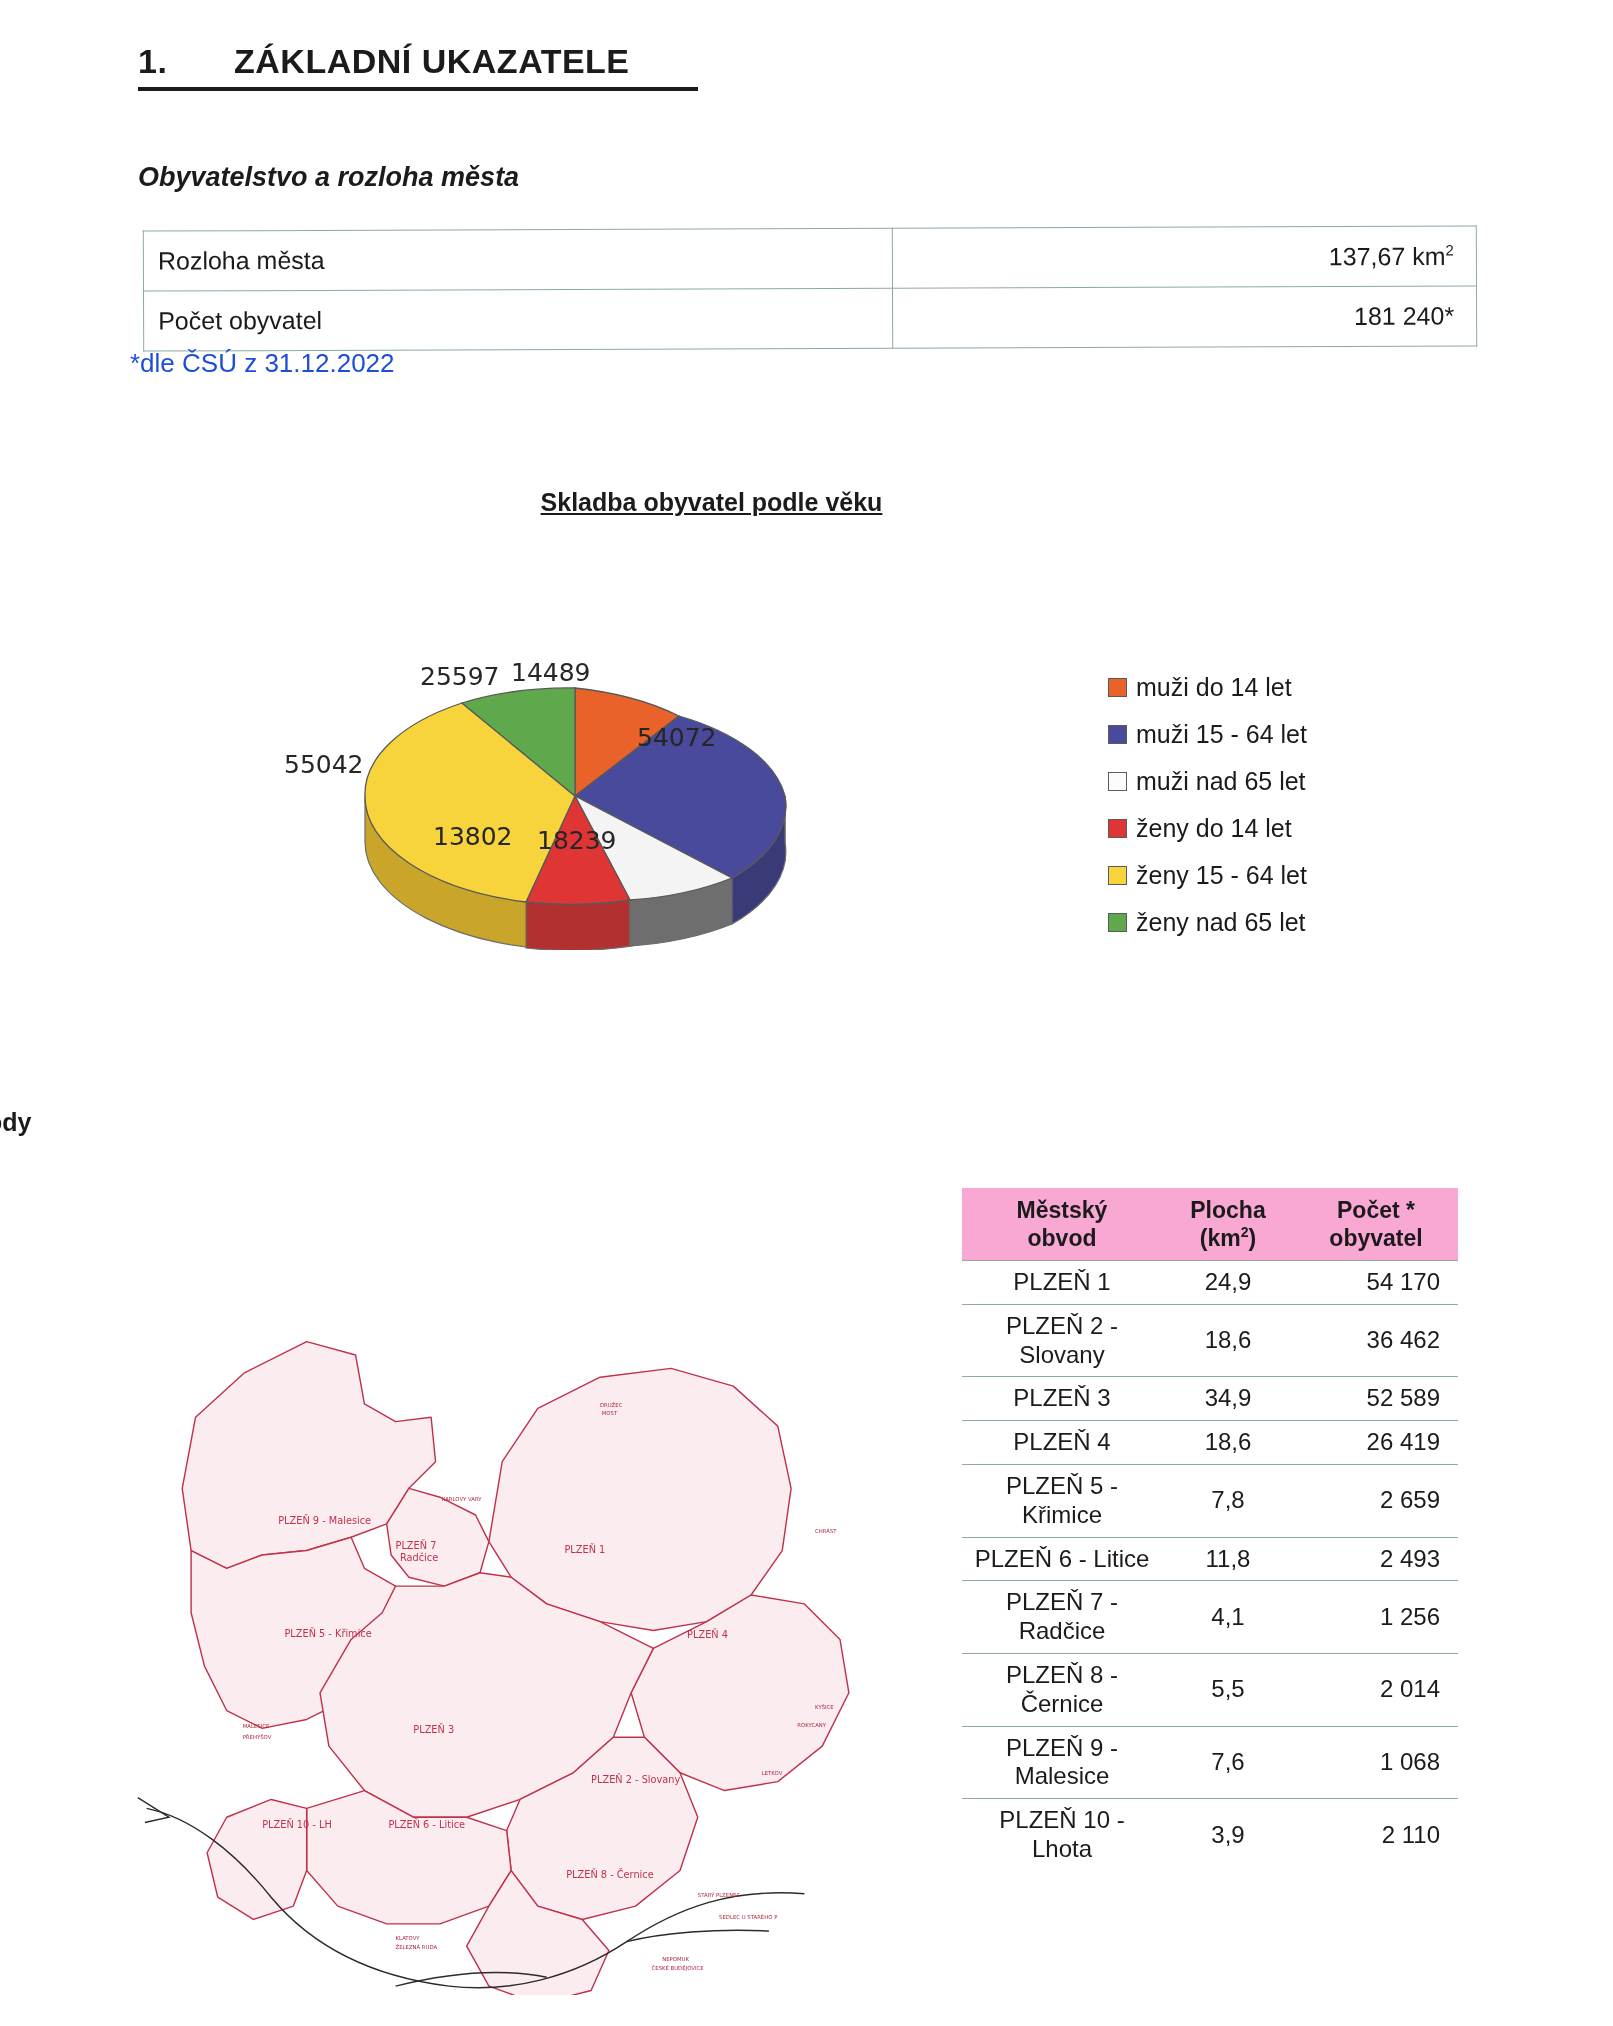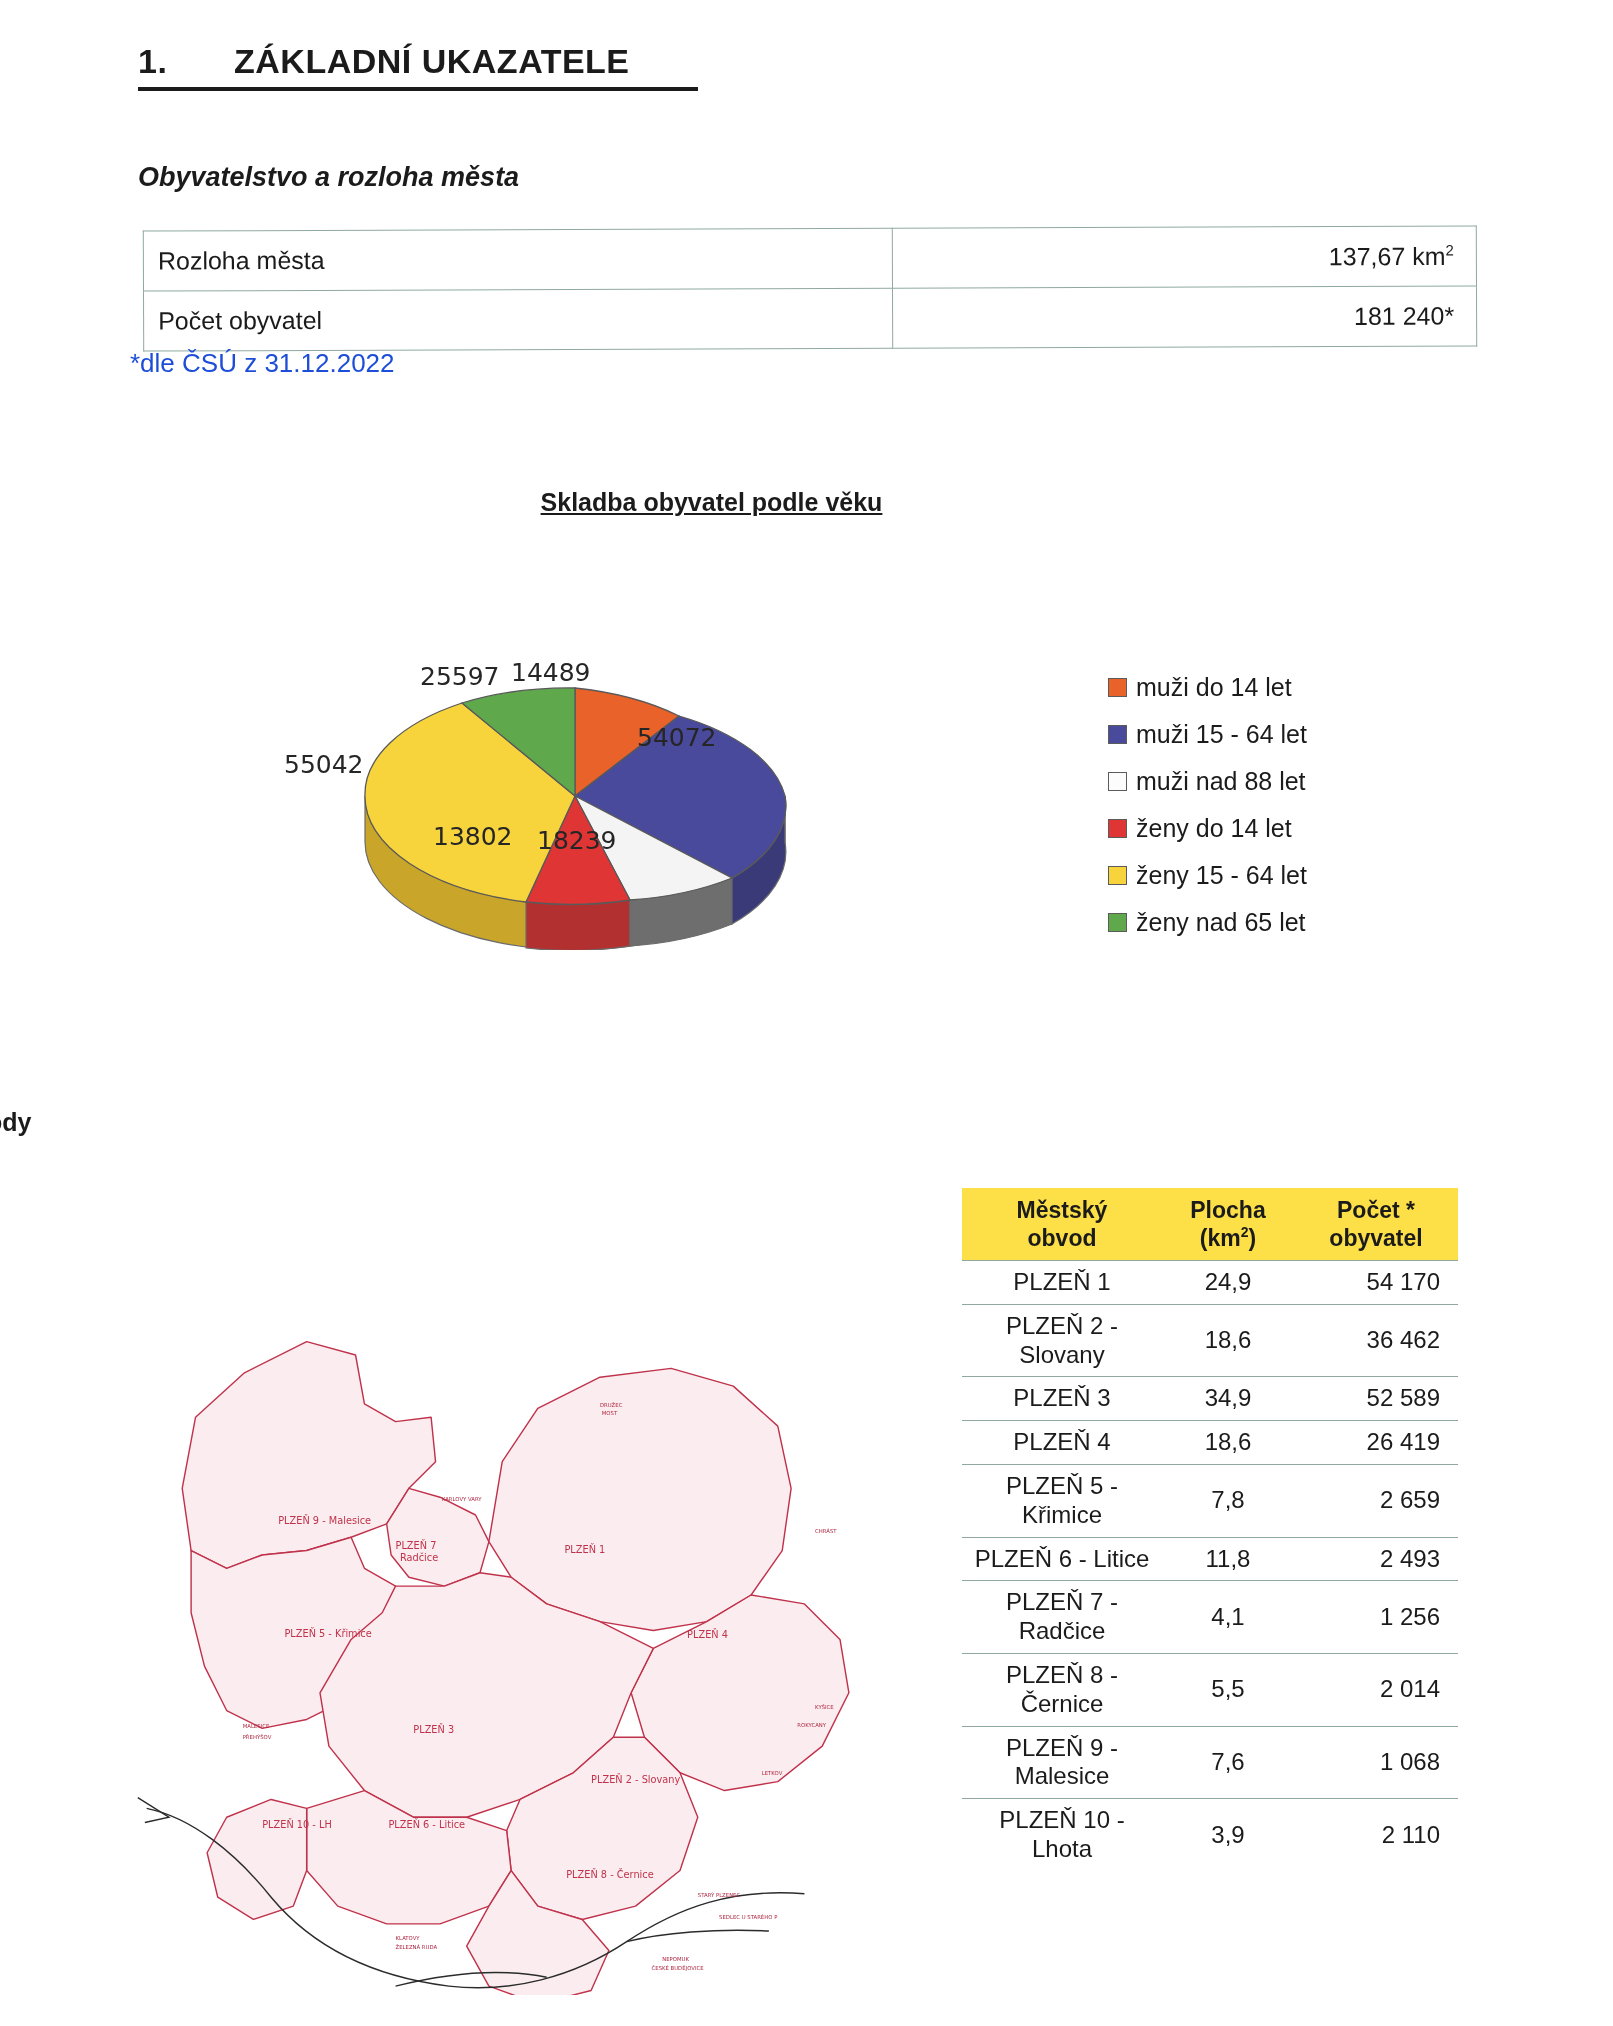--- a/index.html
+++ b/index.html
@@ -156,21 +156,21 @@
   
   #districts-table {
     position: absolute;
     left: 962px;
     top: 1188px;
     width: 472px;
     border-collapse: collapse;
     table-layout: fixed;
   }
   #districts-table th {
-    background: #fde047;
+    background: #f9a8d4;
     font-size: 23px;
     font-weight: 700;
     color: #1b1b1b;
     padding: 8px 4px;
     line-height: 1.22;
     border: none;
     text-align: center;
   }
   #districts-table th.c-name { width: 192px; }
   #districts-table th.c-area { width: 124px; }
@@ -267,21 +267,21 @@
   <div class="legend-row">
     <span class="legend-swatch" style="background:#E8622A"></span>
     <span class="legend-text">muži do 14 let</span>
   </div>
   <div class="legend-row">
     <span class="legend-swatch" style="background:#4A4A9C"></span>
     <span class="legend-text">muži 15 - 64 let</span>
   </div>
   <div class="legend-row">
     <span class="legend-swatch" style="background:#FCFCFC"></span>
-    <span class="legend-text">muži nad 88 let</span>
+    <span class="legend-text">muži nad 65 let</span>
   </div>
   <div class="legend-row">
     <span class="legend-swatch" style="background:#E03535"></span>
     <span class="legend-text">ženy do 14 let</span>
   </div>
   <div class="legend-row">
     <span class="legend-swatch" style="background:#F7D33C"></span>
     <span class="legend-text">ženy 15 - 64 let</span>
   </div>
   <div class="legend-row">

